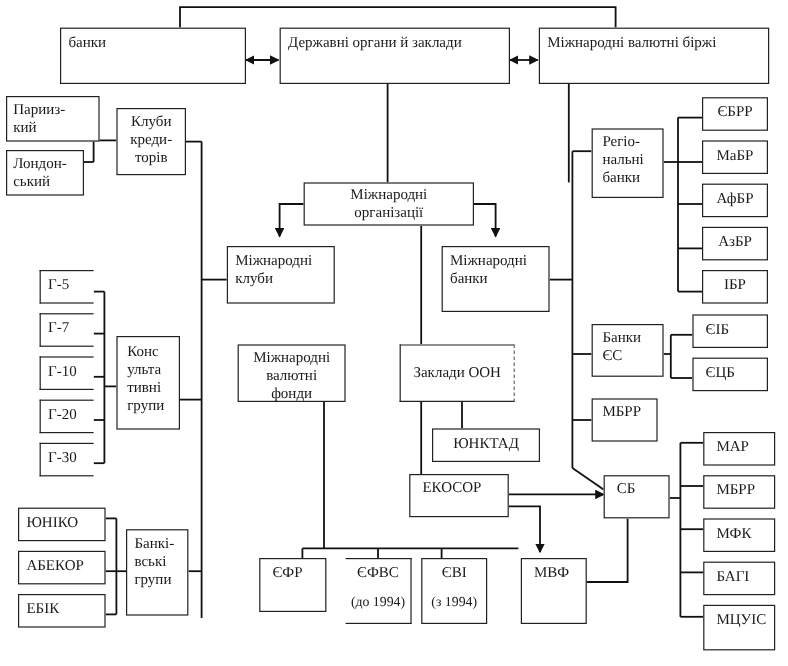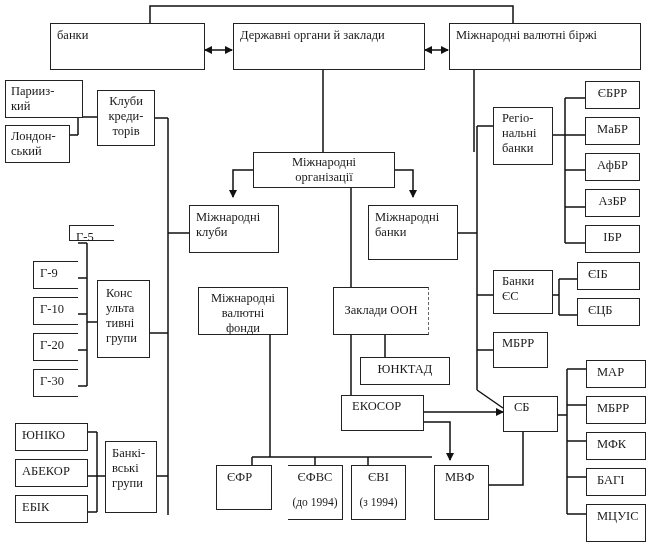--- a/index.html
+++ b/index.html
@@ -139,25 +139,25 @@
 <div class="box" style="left:5px;top:125px;width:65px;height:38px;padding:3px 5px;">
   <span>Лондон-</span>
   <span>ський</span>
 </div>
 <div class="box center" style="left:97px;top:90px;width:58px;height:56px;padding:3px 2px;">
   <span>Клуби</span>
   <span>креди-</span>
   <span>торів</span>
 </div>
 
-<div class="box" style="left:33px;top:225px;width:45px;height:16px;border-right:none;margin-left:36px;">
+<div class="box" style="left:33px;top:225px;width:45px;height:28px;border-right:none;">
     <span>Г-5</span>
   </div>
 <div class="box" style="left:33px;top:261px;width:45px;height:28px;border-right:none;">
-    <span>Г-9</span>
+    <span>Г-7</span>
   </div>
 <div class="box" style="left:33px;top:297px;width:45px;height:28px;border-right:none;">
     <span>Г-10</span>
   </div>
 <div class="box" style="left:33px;top:333px;width:45px;height:28px;border-right:none;">
     <span>Г-20</span>
   </div>
 <div class="box" style="left:33px;top:369px;width:45px;height:28px;border-right:none;">
     <span>Г-30</span>
   </div>

